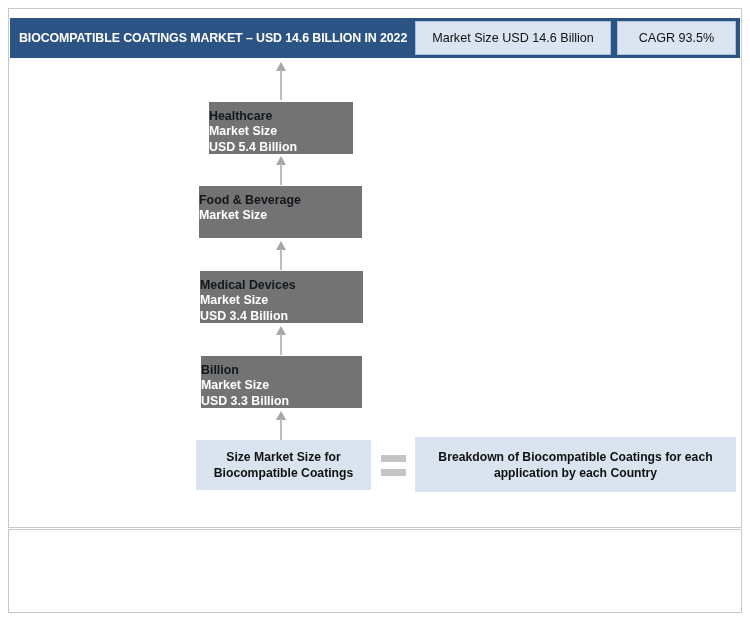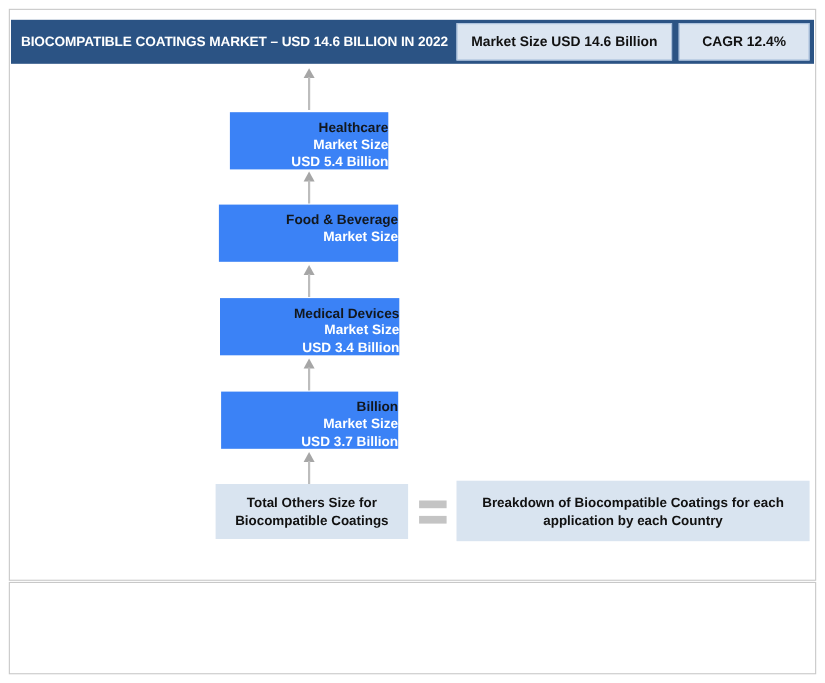--- a/index.html
+++ b/index.html
@@ -66,21 +66,21 @@
   .header-chip {
     background: #dbe5f1;
     border: 1px solid #a9c0dd;
     box-sizing: border-box;
     height: 34px;
     display: flex;
     align-items: center;
     justify-content: center;
     color: #111111;
     font-size: 12.6px;
-    font-weight: bold;
+    font-weight: normal;
     white-space: nowrap;
   }
   .chip-market {
     position: absolute;
     left: 415px;
     top: 21px;
     width: 196px;
   }
   .chip-cagr {
     position: absolute;
@@ -109,23 +109,23 @@
     width: 0;
     height: 0;
     border-left: 5px solid transparent;
     border-right: 5px solid transparent;
     border-bottom: 9px solid #a6a6a6;
   }
 
   
   .seg {
     position: absolute;
-    background: #3b82f6;
-    box-sizing: border-box;
-    text-align: right;
+    background: #737373;
+    box-sizing: border-box;
+    text-align: left;
     padding-top: 6px;
   }
   .seg .seg-title {
     display: block;
     color: #12171d;
     font-size: 12.4px;
     font-weight: bold;
     line-height: 16px;
   }
   .seg .seg-sub {
@@ -186,21 +186,21 @@
 
 <div id="page">
 
   <div class="frame-top"></div>
   <div class="frame-bottom"></div>
 
   <div class="header">
     <span class="header-title">BIOCOMPATIBLE COATINGS MARKET – USD 14.6 BILLION IN 2022</span>
   </div>
   <div class="header-chip chip-market">Market Size USD 14.6 Billion</div>
-  <div class="header-chip chip-cagr">CAGR 12.4%</div>
+  <div class="header-chip chip-cagr">CAGR 93.5%</div>
 
   <div class="arrow" style="left:273px; top:62px; height:38px;">
     <div class="head"></div>
     <div class="shaft"></div>
   </div>
   <div class="arrow" style="left:273px; top:156px; height:29px;">
     <div class="head"></div>
     <div class="shaft"></div>
   </div>
   <div class="arrow" style="left:273px; top:241px; height:29px;">
@@ -229,24 +229,24 @@
 
   <div class="seg" style="left:200px; top:271px; width:163px; height:52px;">
     <span class="seg-title">Medical Devices</span>
     <span class="seg-sub">Market Size</span>
     <span class="seg-sub">USD 3.4 Billion</span>
   </div>
 
   <div class="seg" style="left:201px; top:356px; width:161px; height:52px;">
     <span class="seg-title">Billion</span>
     <span class="seg-sub">Market Size</span>
-    <span class="seg-sub">USD 3.7 Billion</span>
-  </div>
-
-  <div class="light-box box-total">Total Others Size for Biocompatible Coatings</div>
+    <span class="seg-sub">USD 3.3 Billion</span>
+  </div>
+
+  <div class="light-box box-total">Size Market Size for Biocompatible Coatings</div>
 
   <div class="equals">
     <div class="bar b1"></div>
     <div class="bar b2"></div>
   </div>
 
   <div class="light-box box-breakdown">Breakdown of Biocompatible Coatings for each application by each Country</div>
 
 </div>
 

